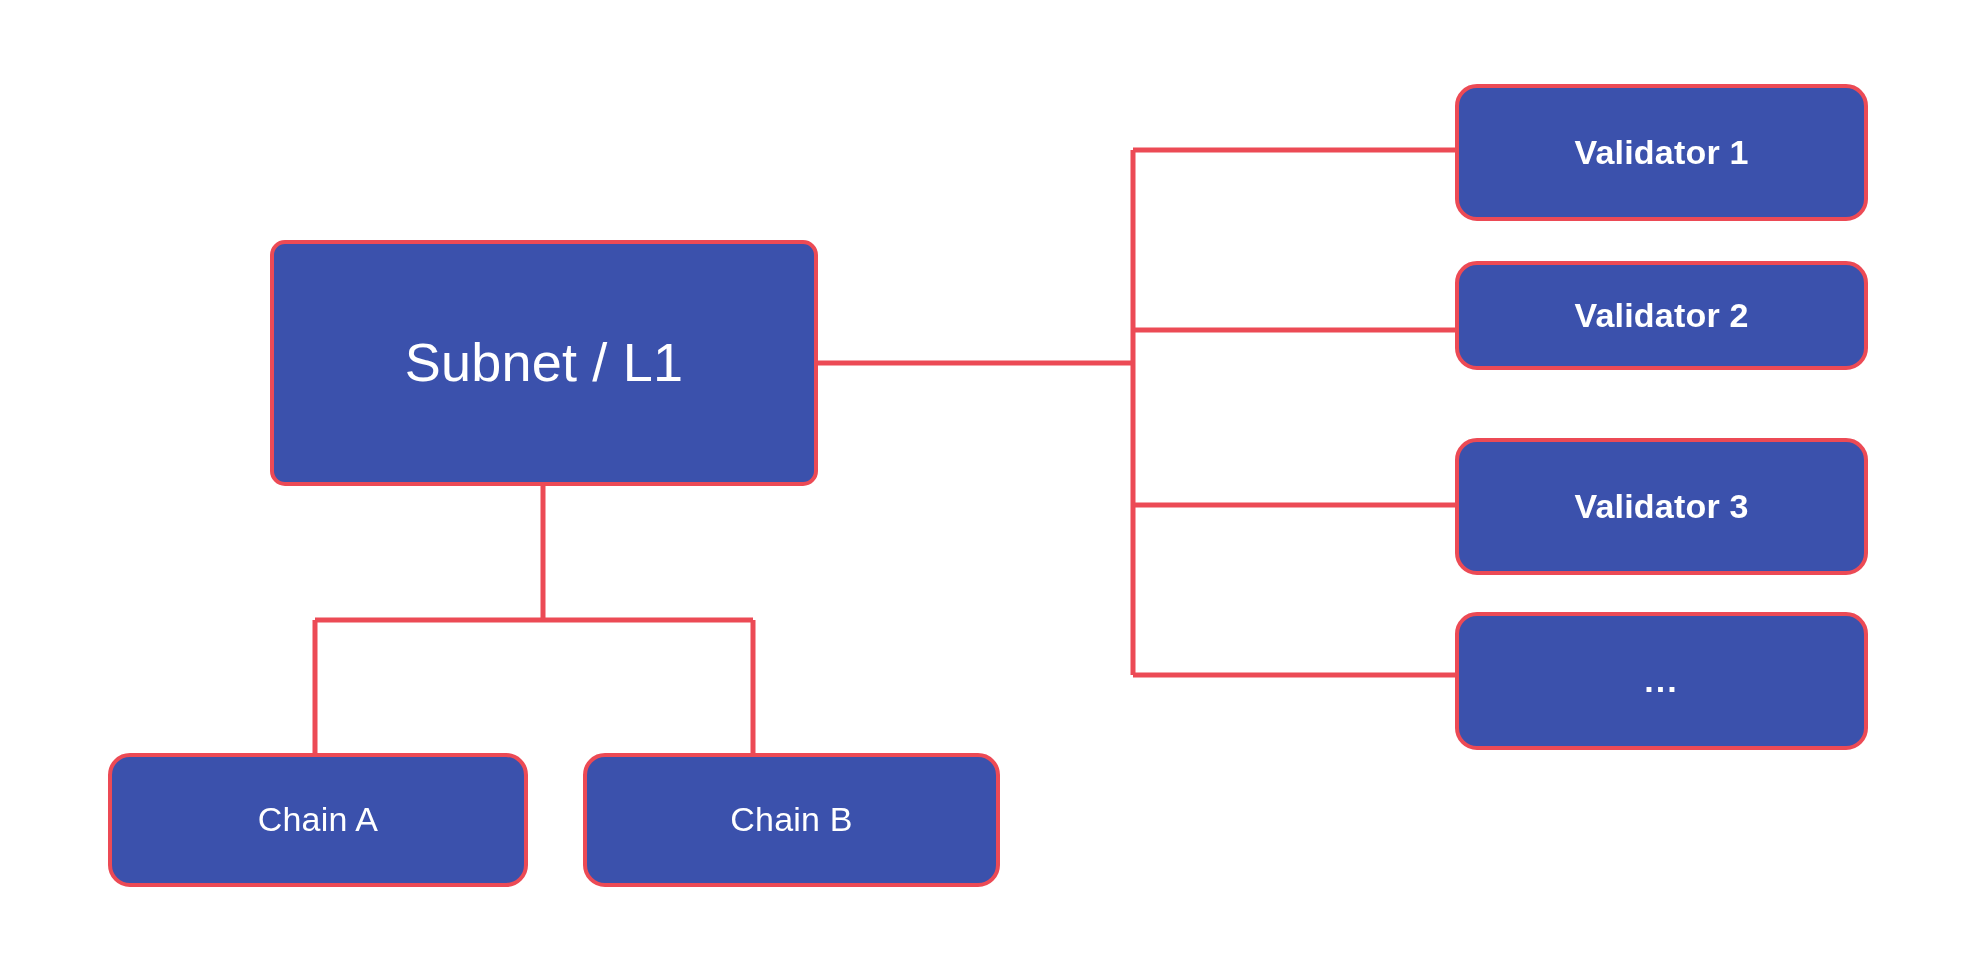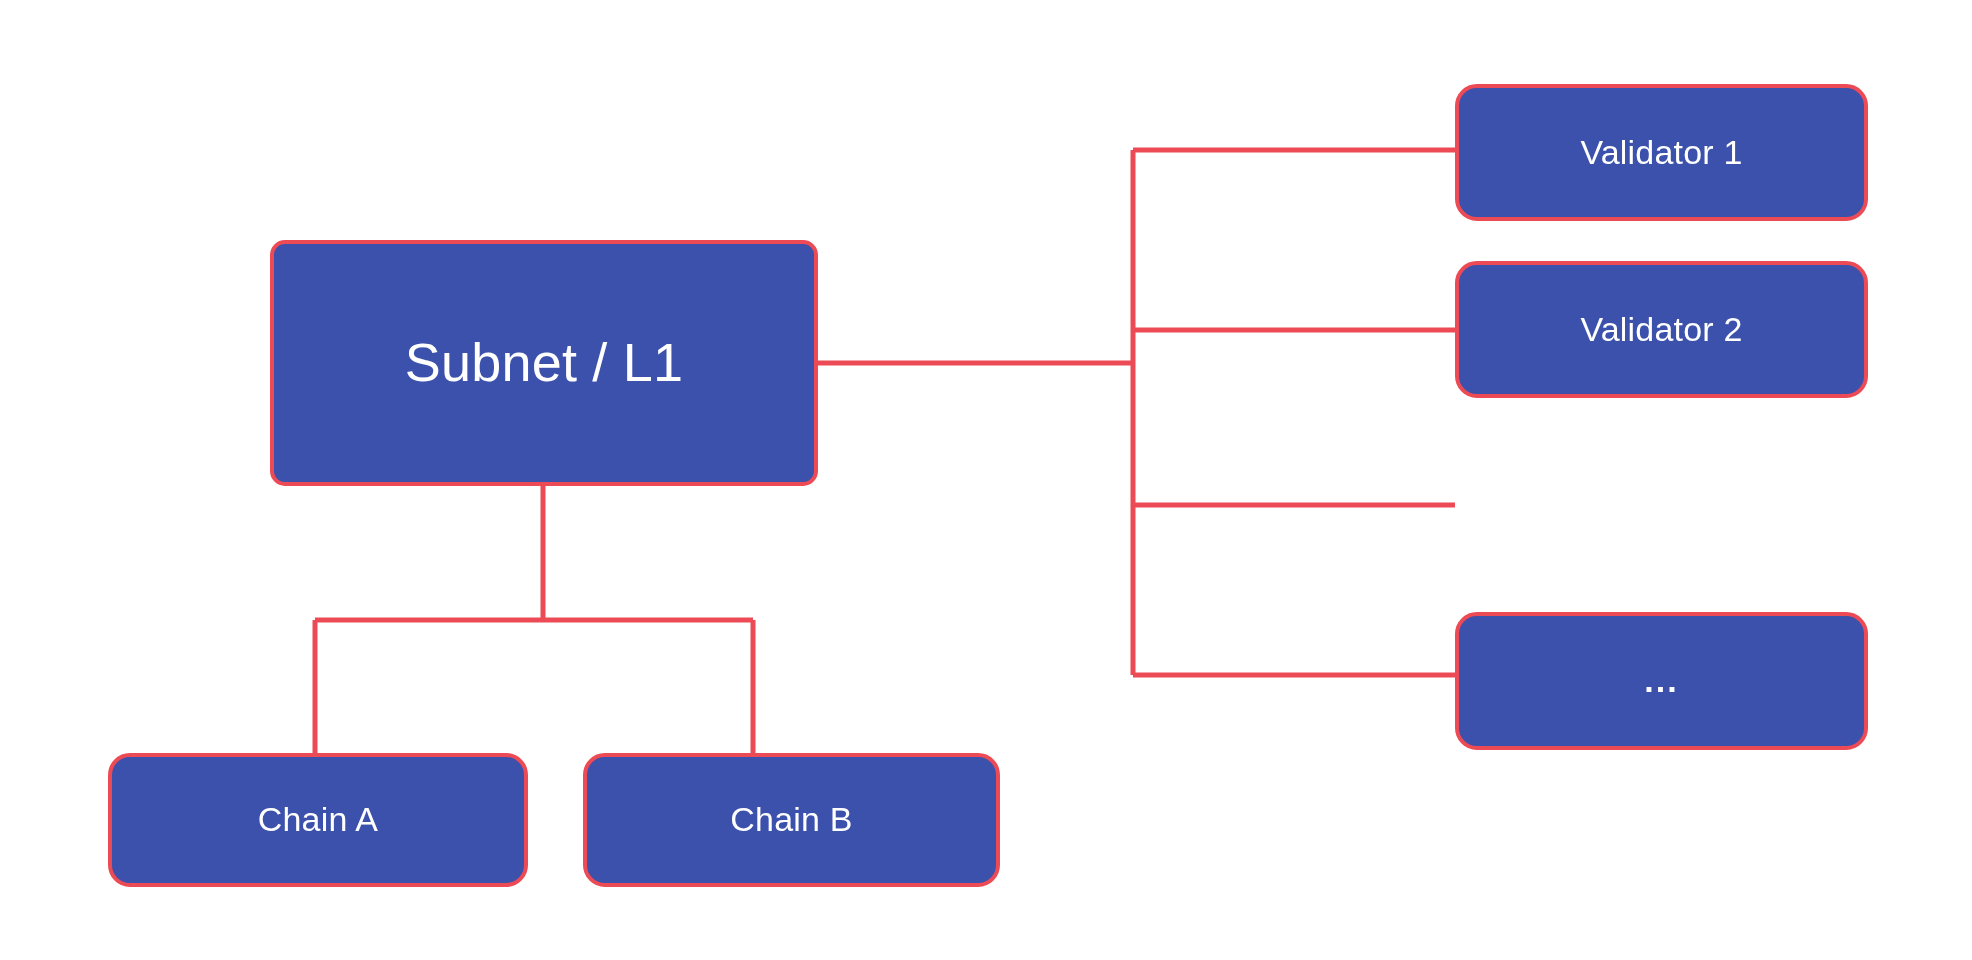--- a/index.html
+++ b/index.html
@@ -55,21 +55,21 @@
   .node.root .node-label {
     font-size: 54px;
     font-weight: 400;
   }
   .node.chain .node-label {
     font-size: 34px;
     font-weight: 400;
   }
   .node.validator .node-label {
     font-size: 34px;
-    font-weight: 400;
+    font-weight: 700;
   }
   .node.ellipsis .node-label {
     font-size: 34px;
     font-weight: 700;
     letter-spacing: 2px;
   }
 </style>
 </head>
 <body>
 
@@ -97,20 +97,23 @@
   <div class="node chain" style="left: 108px; top: 753px; width: 420px; height: 134px;">
     <span class="node-label">Chain A</span>
   </div>
   <div class="node chain" style="left: 583px; top: 753px; width: 417px; height: 134px;">
     <span class="node-label">Chain B</span>
   </div>
 
   <div class="node validator" style="left: 1455px; top: 84px; width: 413px; height: 137px;">
     <span class="node-label">Validator 1</span>
   </div>
-  <div class="node validator" style="left: 1455px; top: 261px; width: 413px; height: 137px;">
+  <div class="node validator" style="left: 1455px; top: 261px; width: 413px; height: 109px;">
     <span class="node-label">Validator 2</span>
+  </div>
+  <div class="node validator" style="left: 1455px; top: 438px; width: 413px; height: 137px;">
+    <span class="node-label">Validator 3</span>
   </div>
   <div class="node validator ellipsis" style="left: 1455px; top: 612px; width: 413px; height: 138px;">
     <span class="node-label">...</span>
   </div>
 
 </div>
 
 </body></html>

